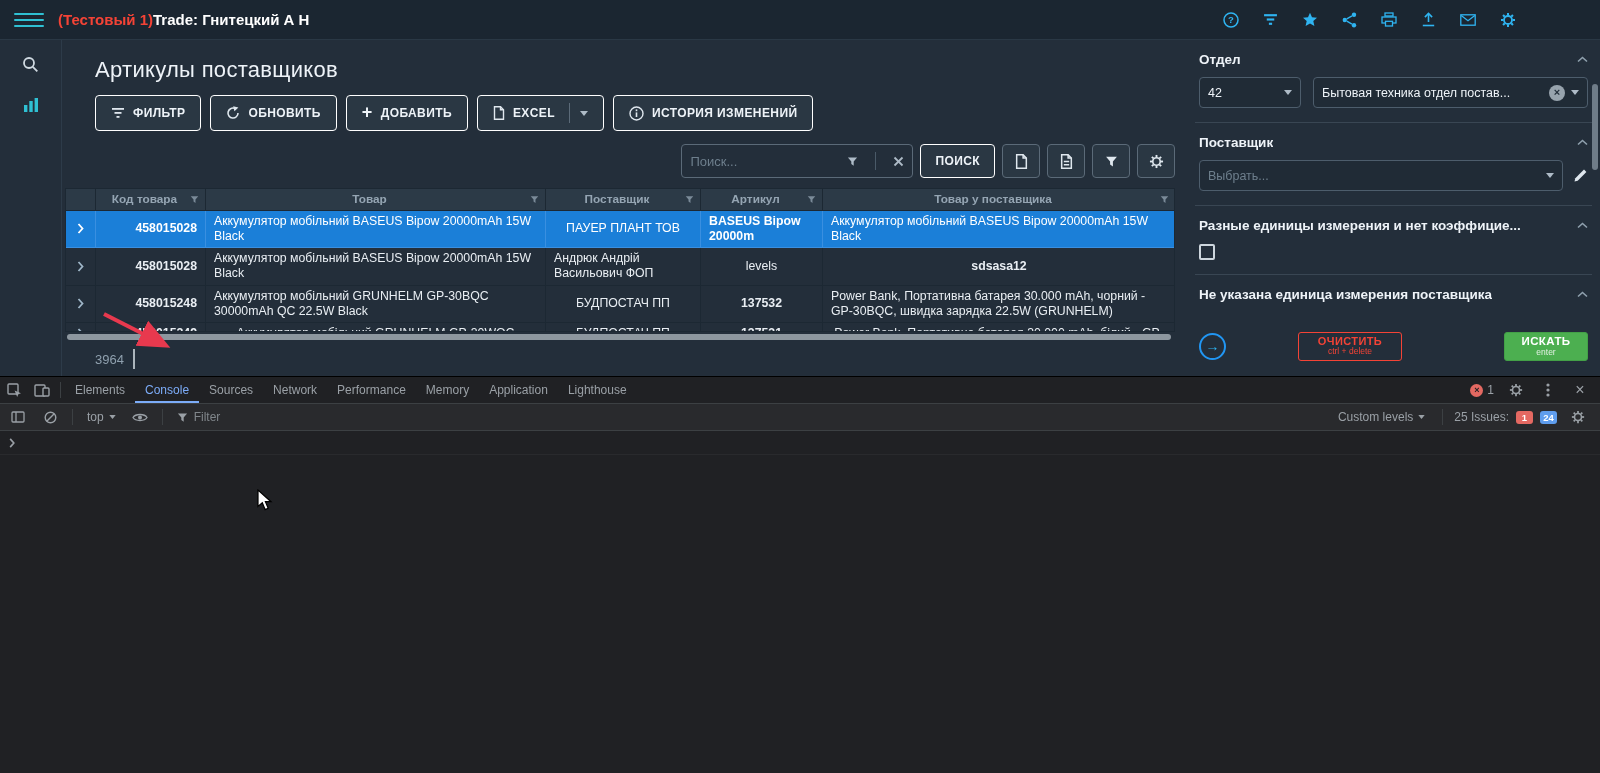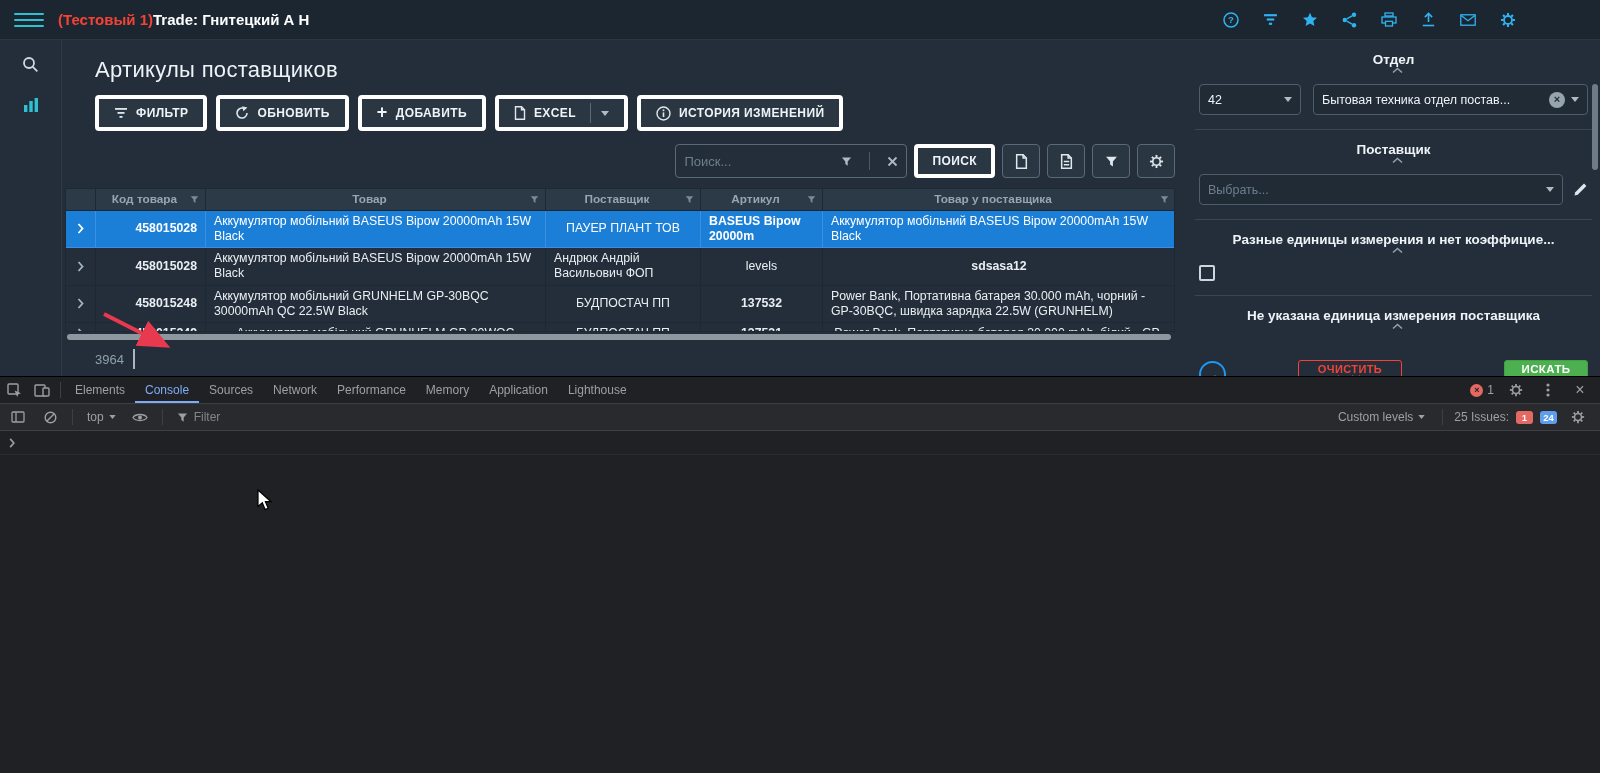--- a/index.html
+++ b/index.html
@@ -24,21 +24,21 @@
 
   
   .rail { flex:0 0 62px; border-right:1px solid #2d3b49; display:flex; flex-direction:column; align-items:center; padding-top:16px; gap:24px; }
   .rail-btn { background:none; border:none; cursor:pointer; color:#cfd9e1; padding:0; }
   .rail-btn.cyan { color:#2fc0d3; }
 
   
   .main { flex:1; min-width:0; padding-left:3px; overflow:hidden; }
   .page-title { margin:17px 0 0 30px; font-size:22px; font-weight:400; color:#eef3f8; letter-spacing:.3px; }
   .btn-row { display:flex; gap:9px; margin:12px 0 0 30px; }
-  .btn { height:36px; background:#2a3743; border:4px solid #ffffff; border-radius:4px; color:#eef3f8;
+  .btn { height:36px; background:#2a3743; border:1px solid #ffffff; border-radius:4px; color:#eef3f8;
          font-size:12px; font-weight:bold; letter-spacing:.4px; display:inline-flex; align-items:center;
          gap:8px; padding:0 15px; cursor:pointer; white-space:nowrap; }
   .btn .bicon { display:inline-flex; color:#dfe7ee; }
   .btn .plus { font-size:18px; font-weight:bold; line-height:1; margin-top:-2px; }
   .btn .btn-div { width:1px; height:20px; background:#5b6a78; margin:0 2px 0 6px; }
   .caret { display:inline-flex; color:#aebbc7; }
 
   
   .search-row { display:flex; justify-content:flex-end; align-items:center; gap:7px; margin:13px 10px 0 0; }
   .search-box { width:232px; height:34px; background:#232e3a; border:1px solid #5b6a78; border-radius:4px;
@@ -66,21 +66,21 @@
   .grid-row.selected .cell.expand { color:#ffffff; }
 
   .hscroll { width:1104px; height:6px; margin:2px 0 0 2px; background:#8d979f; border-radius:3px; cursor:pointer; }
   .count-row { display:flex; align-items:center; margin:9px 0 0 30px; color:#8fa0ae; font-size:13px; gap:9px; }
   .count-div { width:2px; height:20px; background:#c3ccd4; opacity:.85; }
 
   
   .panel { flex:0 0 415px; padding:10px 8px 0 10px; position:relative; }
   .psec { padding:2px 4px 14px 4px; border-bottom:1px solid #394653; margin-bottom:10px; }
   .psec.no-border { border-bottom:none; margin-bottom:0; }
-  .sec-head { display:flex; justify-content:space-between; align-items:center;flex-direction:column; }
+  .sec-head { display:flex; justify-content:space-between; align-items:center; }
   .sec-title { color:#eef3f8; font-size:13.5px; font-weight:bold; white-space:nowrap; overflow:hidden; text-overflow:ellipsis; }
   .chev { display:inline-flex; color:#8fa0ad; cursor:pointer; flex:0 0 auto; margin-left:8px; }
   .dept-row { display:flex; gap:12px; margin-top:10px; }
   .inp { height:31px; background:#202b36; border:1px solid #4d5d6c; border-radius:4px; display:flex; align-items:center;
          padding:0 8px; gap:6px; color:#eef3f8; font-size:12.5px; cursor:pointer; }
   .inp-sm { width:102px; }
   .inp-lg { flex:1; min-width:0; }
   .inp-full { flex:1; min-width:0; }
   .inp-val { flex:1; min-width:0; white-space:nowrap; overflow:hidden; text-overflow:ellipsis; }
   .inp-ph { flex:1; color:#6e7f8d; white-space:nowrap; overflow:hidden; }

